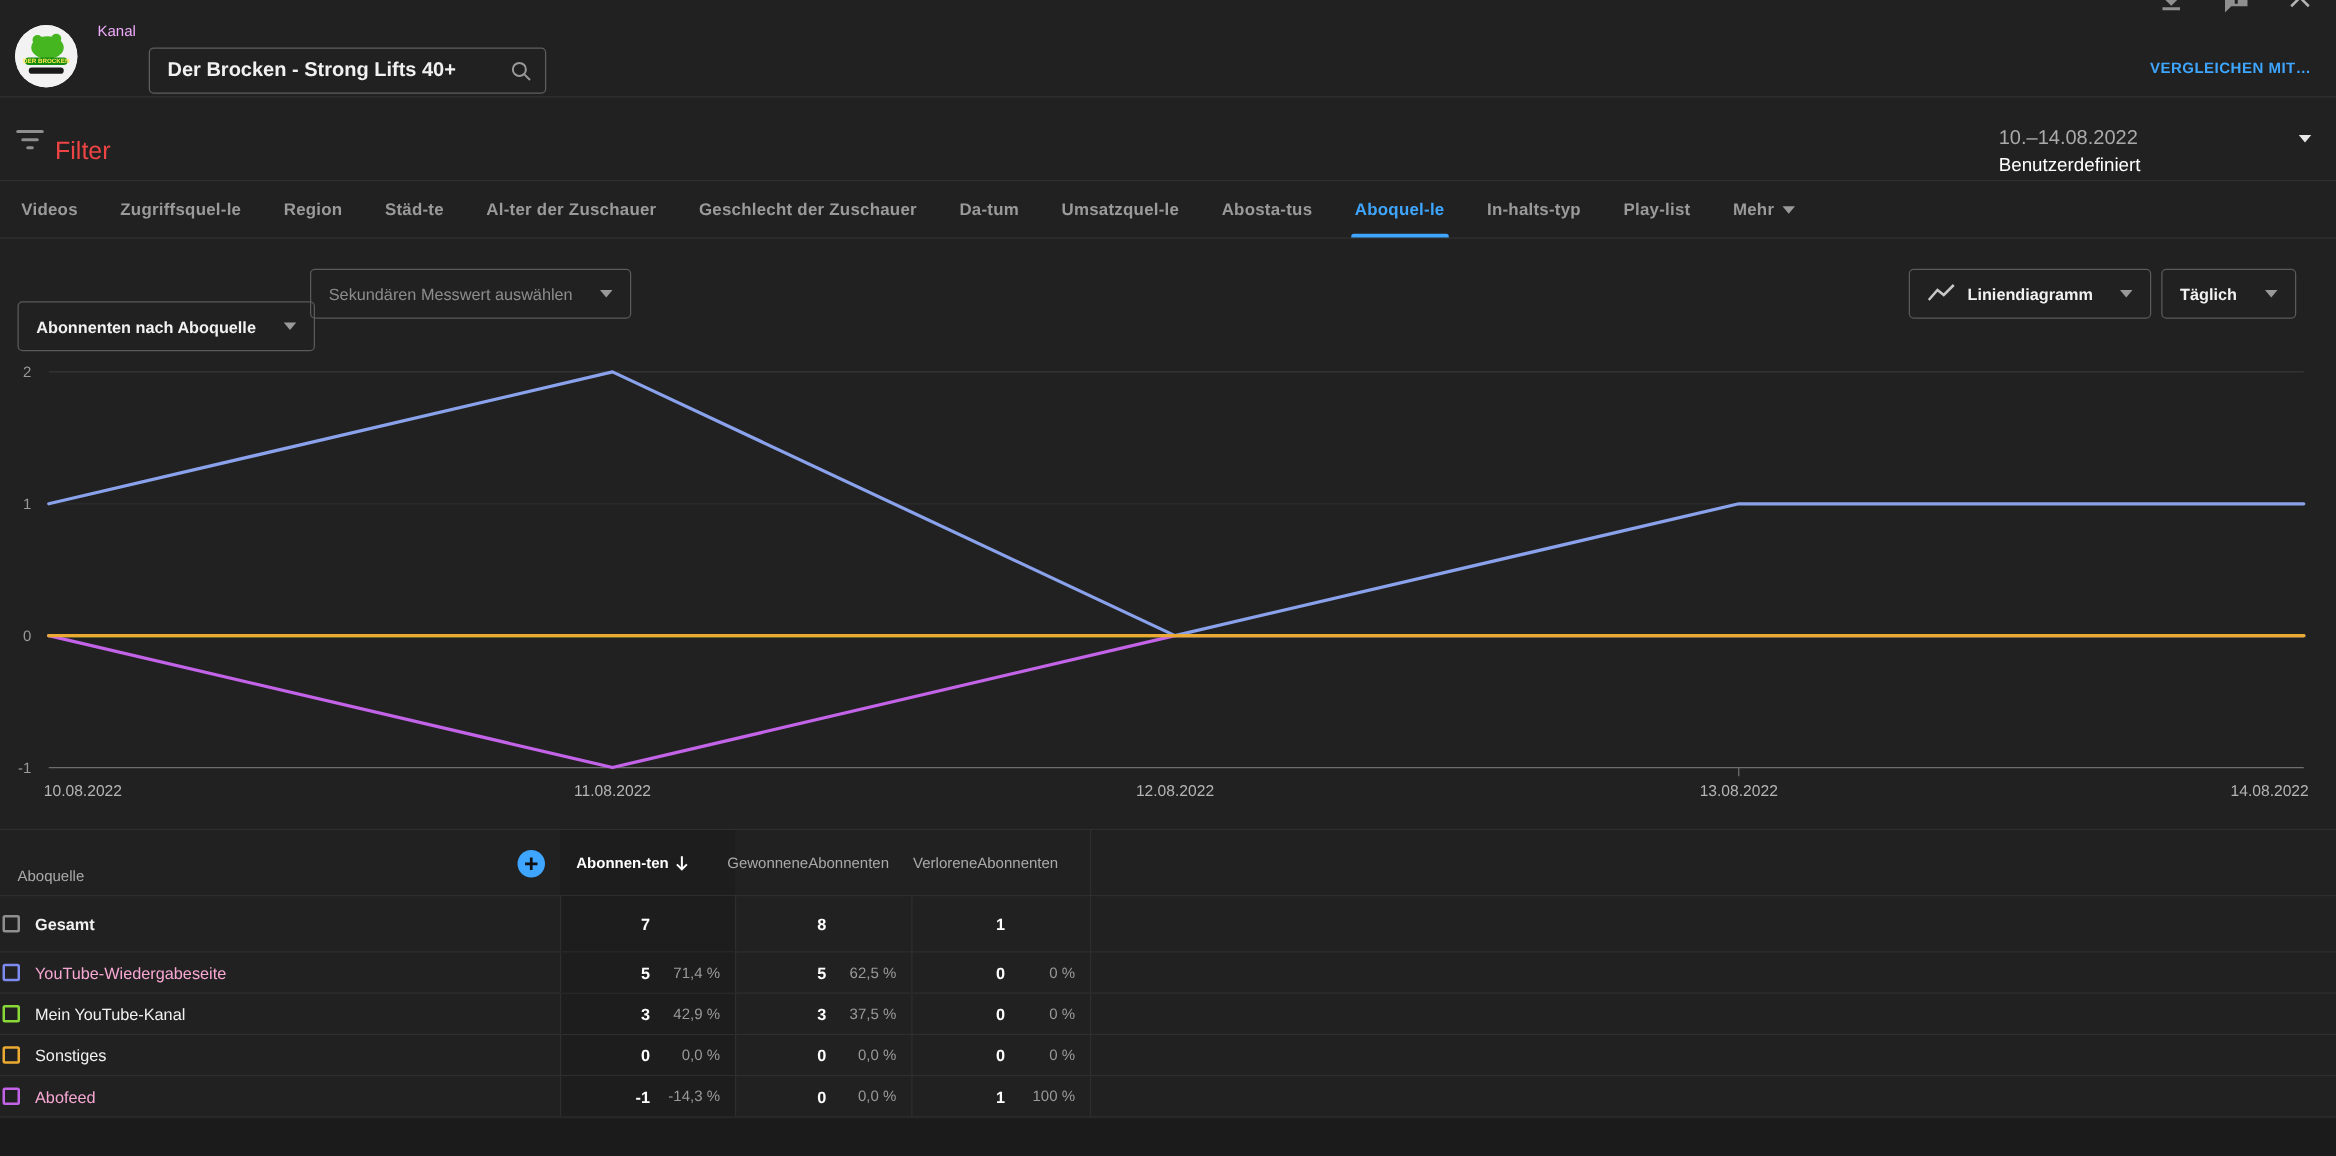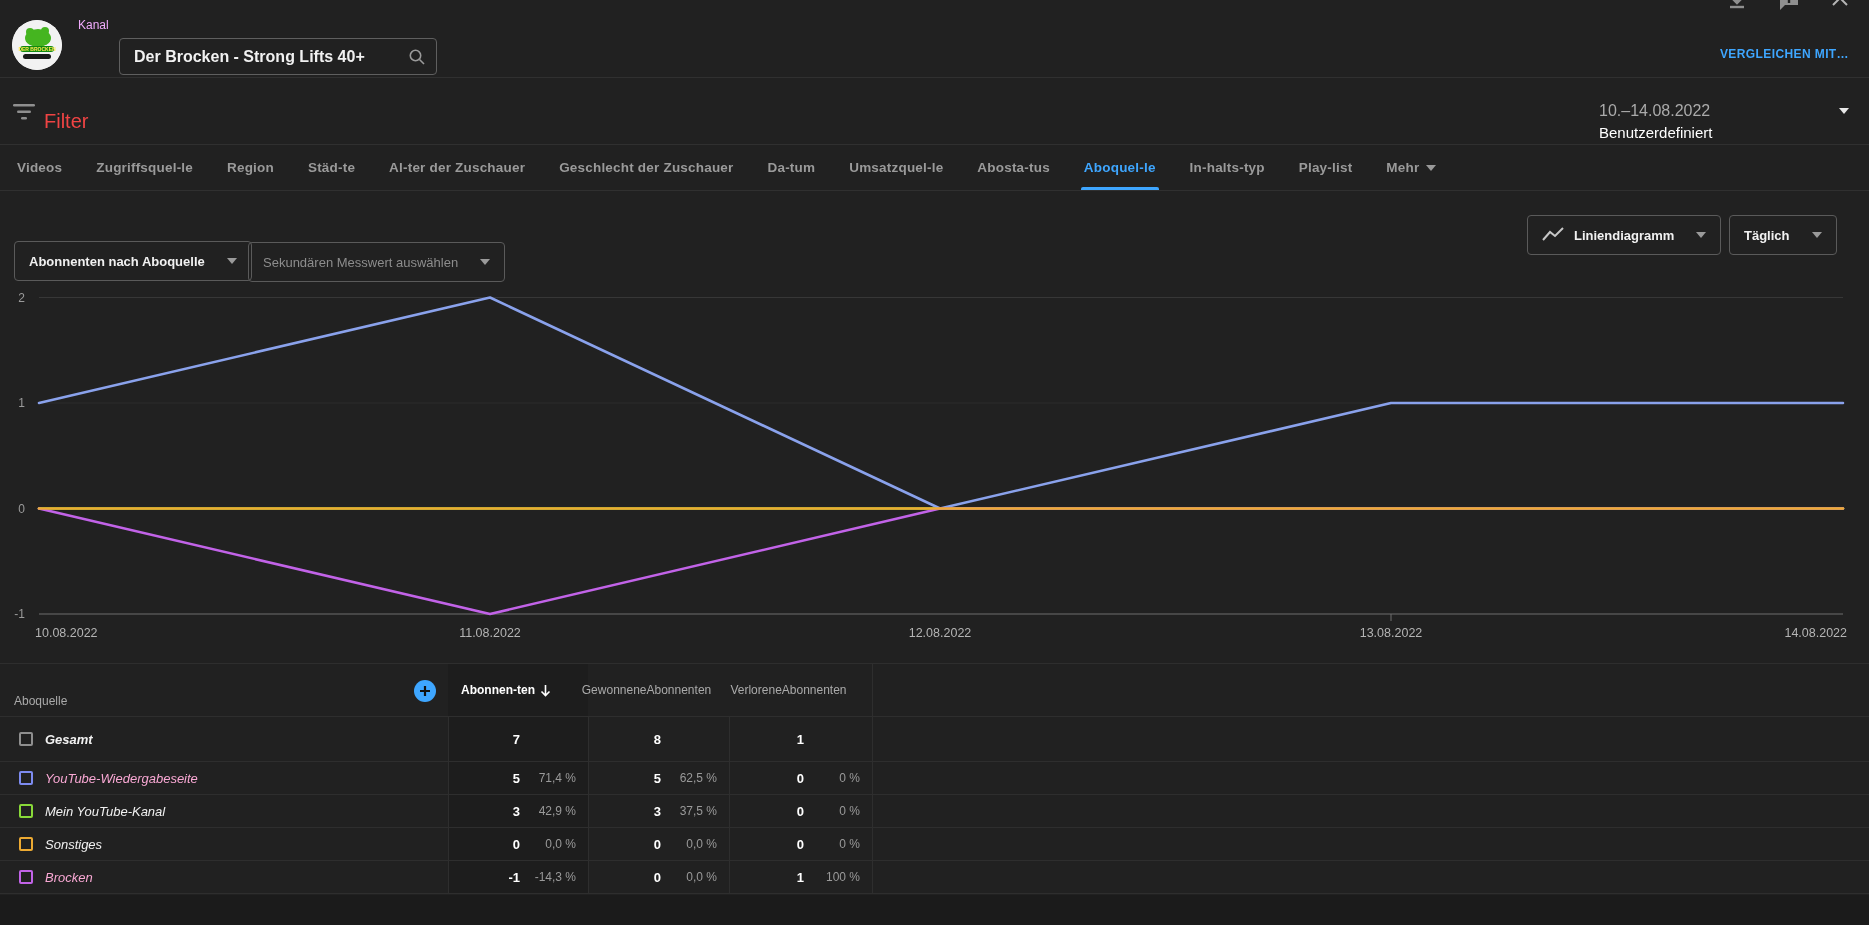--- a/index.html
+++ b/index.html
@@ -68,21 +68,21 @@
   .thead .dim-c { align-items:flex-end; padding:0 0 8px 14px; font-size:12px; color:#aaa;
     position:relative; }
   .plus-btn { position:absolute; right:12px; top:16px; width:22px; height:22px; border-radius:50%;
     background:#3ea6ff; display:flex; align-items:center; justify-content:center; cursor:pointer; }
   .colhead { flex-direction:row; justify-content:center; font-size:12px; line-height:16px;
     color:#aaa; text-align:right; align-items:flex-end; padding-right:24px; cursor:pointer; }
   .colhead.sorted { color:#fff; font-weight:bold; background:#1d1d1d; }
   .colhead .l2wrap { display:flex; align-items:center; gap:5px; }
   .total-row { height:45px; border-bottom:1px solid #2e2e2e; }
   .data-row { height:33px; border-bottom:1px solid #2e2e2e; cursor:pointer; }
-  .label-c { padding-left:19px; gap:12px;font-style:italic; }
+  .label-c { padding-left:2px; gap:12px; }
   .cb { width:14px; height:14px; border:2px solid #8f8f8f; border-radius:2px; flex:0 0 auto;
     cursor:pointer; }
   .rlabel { font-size:13px; color:#f1f1f1; white-space:nowrap; }
   .rlabel.bold { font-weight:bold; }
   .rlabel.link { color:#f9a8d4; }
   .num-c { justify-content:flex-end; padding-right:12px; }
   .num-c.sorted { background:#1d1d1d; }
   .num-c .v { font-size:13px; font-weight:bold; color:#fff; text-align:right; min-width:28px; }
   .num-c .p { font-size:12px; color:#9a9a9a; text-align:right; width:56px; }
   .bottom-strip { position:absolute; left:0; top:895px; width:1869px; height:30px; background:#1b1b1b; }
@@ -182,21 +182,21 @@
       <span>Mehr</span>
       <span class="caret"></span>
     </div>
   </div>
 
 <div class="controls">
   <div class="selbox" style="left:14px;margin-top:26px;">
     <span class="lbl">Abonnenten nach Aboquelle</span>
     <span class="caret"></span>
   </div>
-  <div class="selbox" style="left:248px;margin-top:27px;">
+  <div class="selbox" style="left:248px;">
     <span class="lbl dim">Sekundären Messwert auswählen</span>
     <span class="caret"></span>
   </div>
   <div class="selbox" style="left:1527px;">
     <svg width="22" height="16" viewBox="0 0 22 16">
       <path d="M1 13 L8 5 L13 9 L21 1" stroke="#c7c7c7" stroke-width="2" fill="none"></path>
     </svg>
     <span class="lbl">Liniendiagramm</span>
     <span class="caret"></span>
   </div>
@@ -331,21 +331,21 @@
         </div>
     <div class="c num-c">
           <span class="v">0</span>
           <span class="p">0 %</span>
         </div>
     <div class="c fill-c"></div>
   </div>
       <div class="trow data-row">
     <div class="c label-c">
       <span class="cb" style="border-color: rgb(194, 99, 232);"></span>
-      <span class="rlabel link">Brocken</span>
+      <span class="rlabel link">Abofeed</span>
     </div>
     <div class="c num-c sorted">
           <span class="v">-1</span>
           <span class="p">-14,3 %</span>
         </div>
     <div class="c num-c">
           <span class="v">0</span>
           <span class="p">0,0 %</span>
         </div>
     <div class="c num-c">

